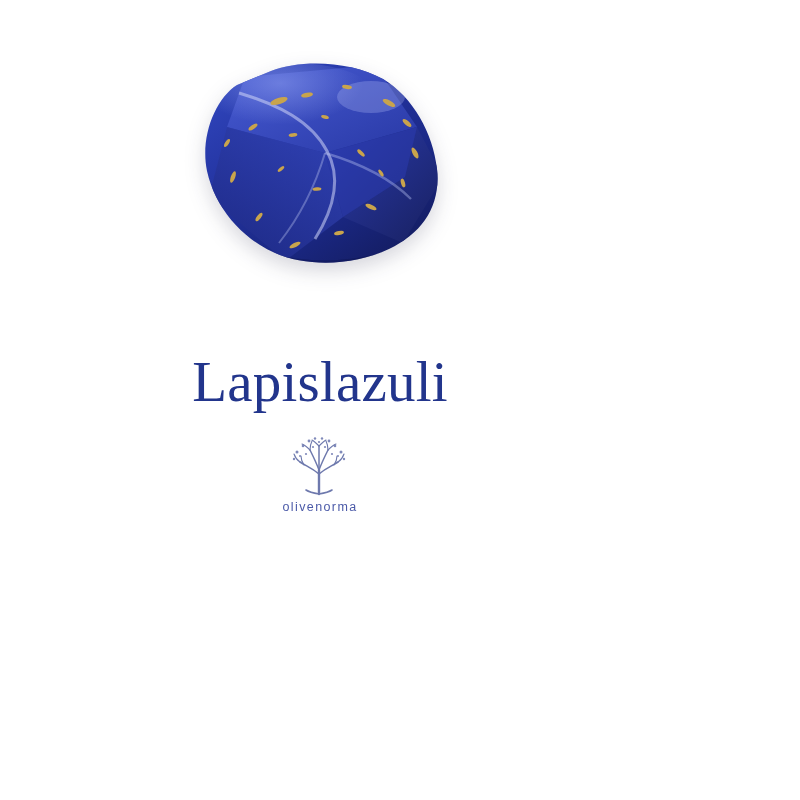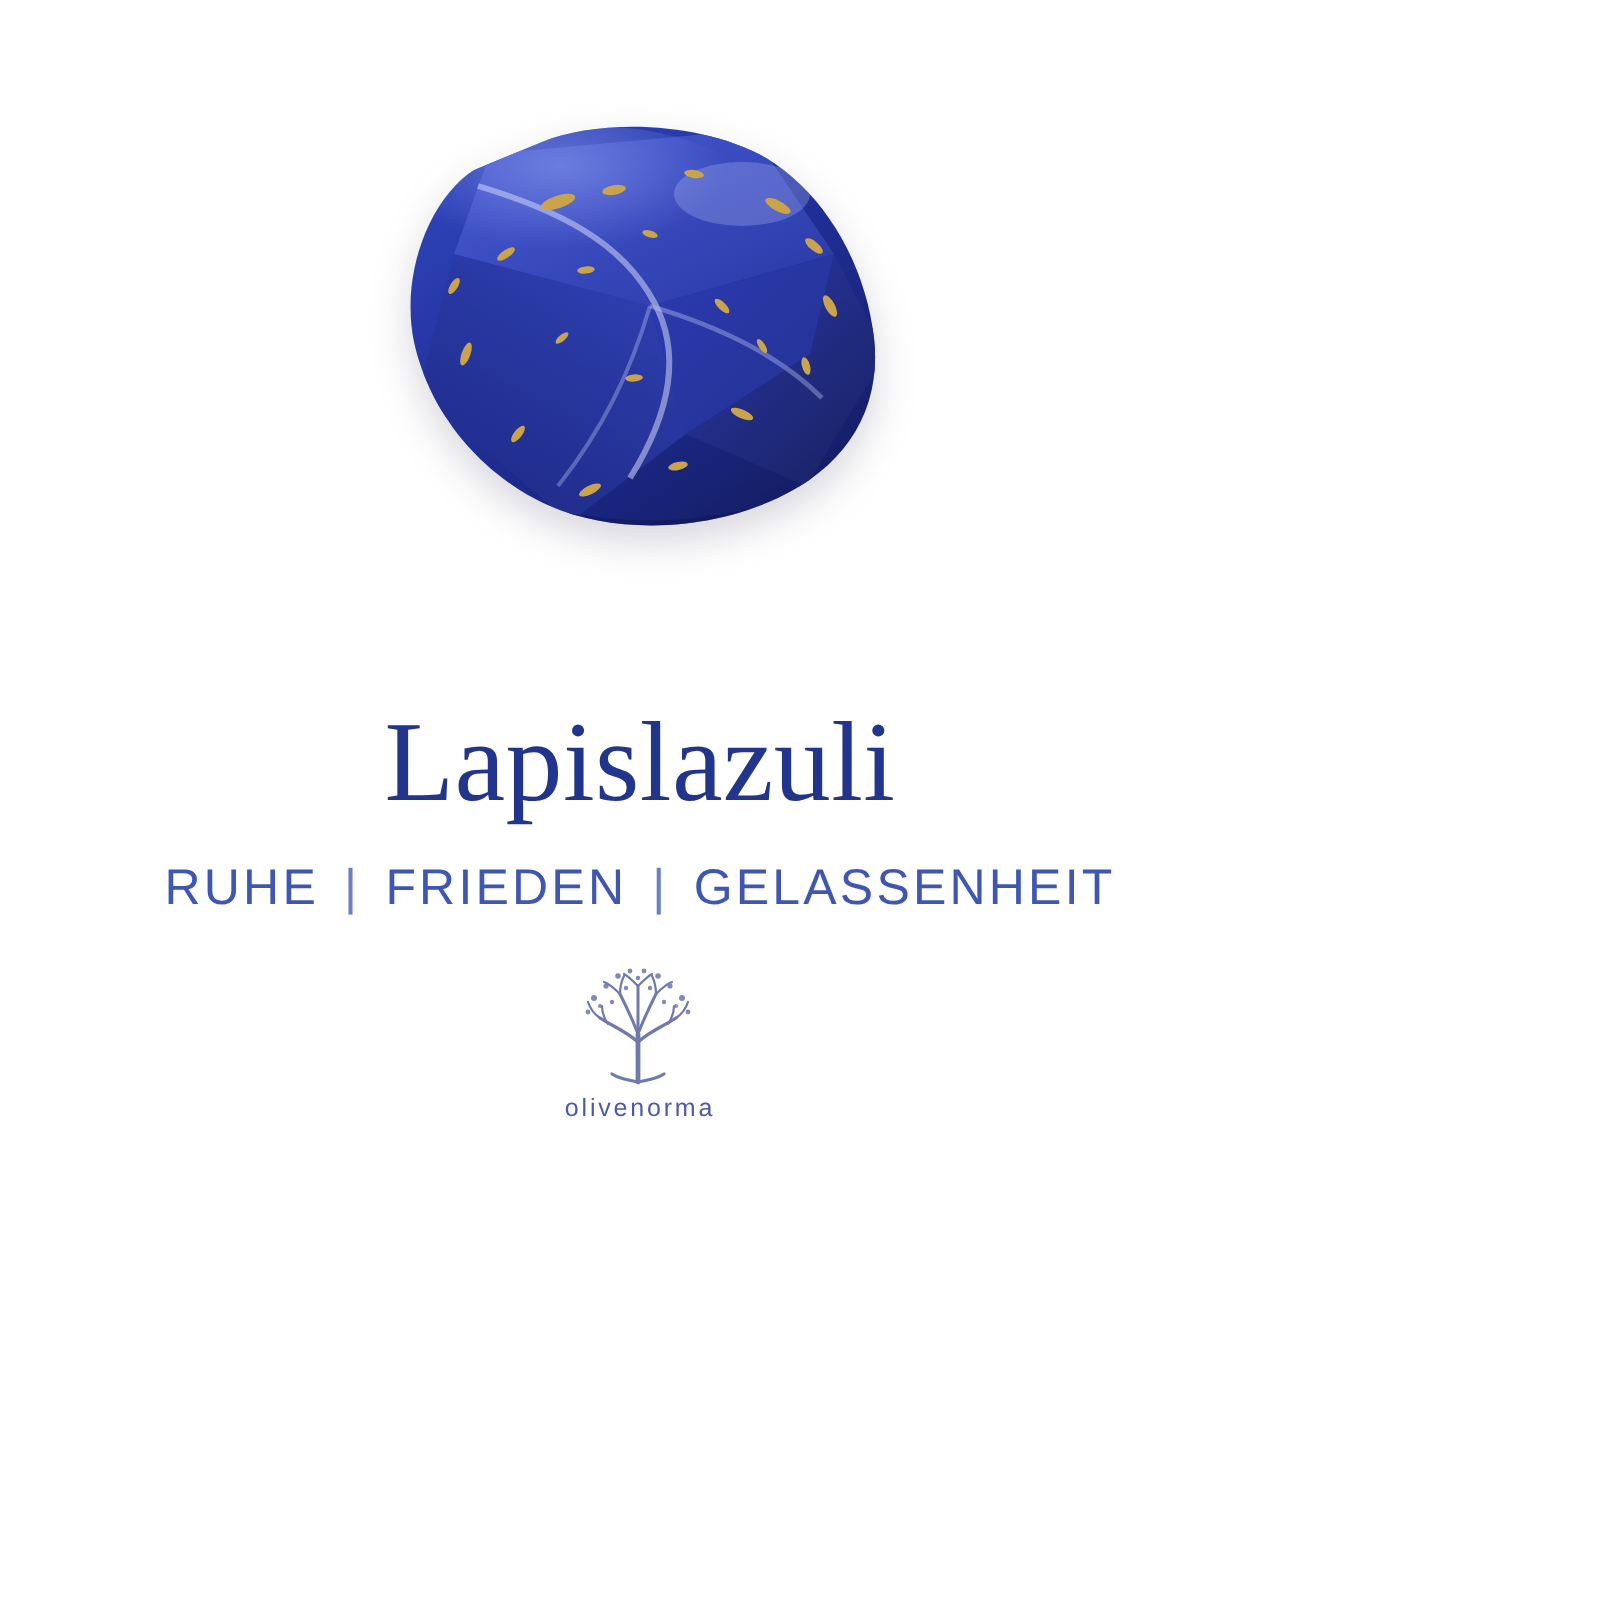--- a/index.html
+++ b/index.html
@@ -183,27 +183,20 @@
           </g>
 
           <path d="M20 150 C70 214, 200 224, 276 160 L290 215 L0 215 Z" fill="#0e1450" opacity="0.45"></path>
         </g>
       </svg>
     </div>
   </div>
 
   <div class="title">Lapislazuli</div>
 
-  <div class="keywords">
-    <span>RUHE</span>
-    <span class="sep">|</span>
-    <span>FRIEDEN</span>
-    <span class="sep">|</span>
-    <span>GELASSENHEIT</span>
-  </div>
 
 
   <div class="logo">
     <div class="logo-mark">
       <svg viewBox="0 0 74 62" xmlns="http://www.w3.org/2000/svg" aria-hidden="true">
         <g stroke="#55629f" fill="none" stroke-width="1.1" stroke-linecap="round">
 
           <path d="M37 58 L37 34" stroke-width="2.4"></path>
           <path d="M37 58 C31 57, 27 56, 24 54" stroke-width="1.6"></path>
           <path d="M37 58 C43 57, 47 56, 50 54" stroke-width="1.6"></path>

